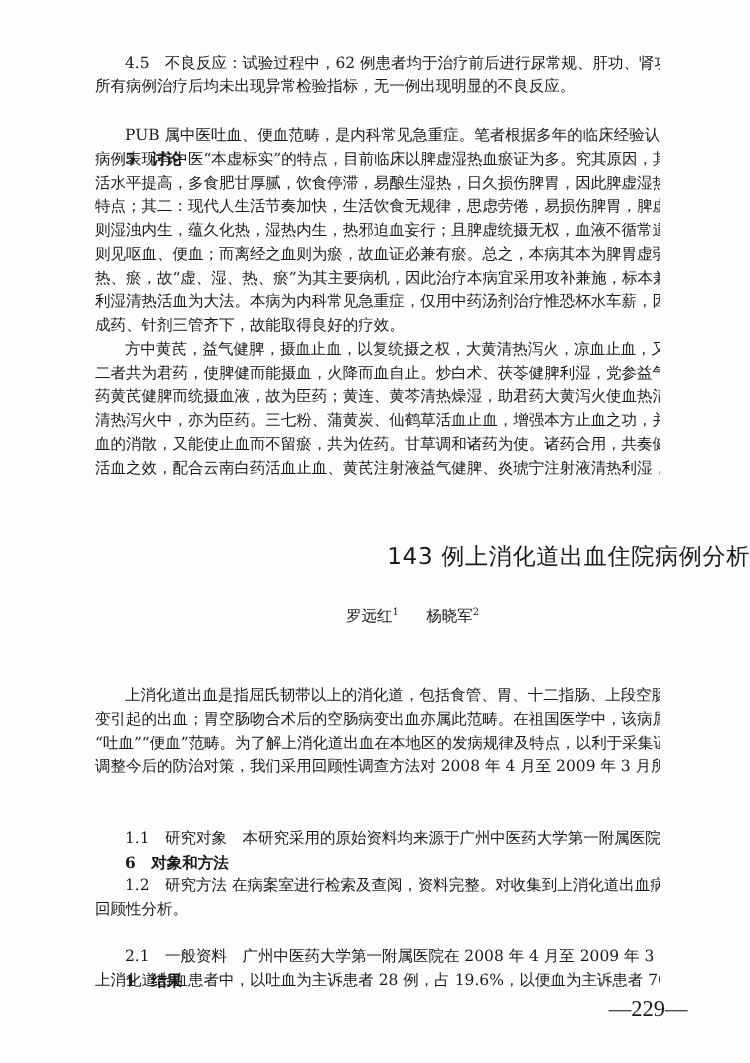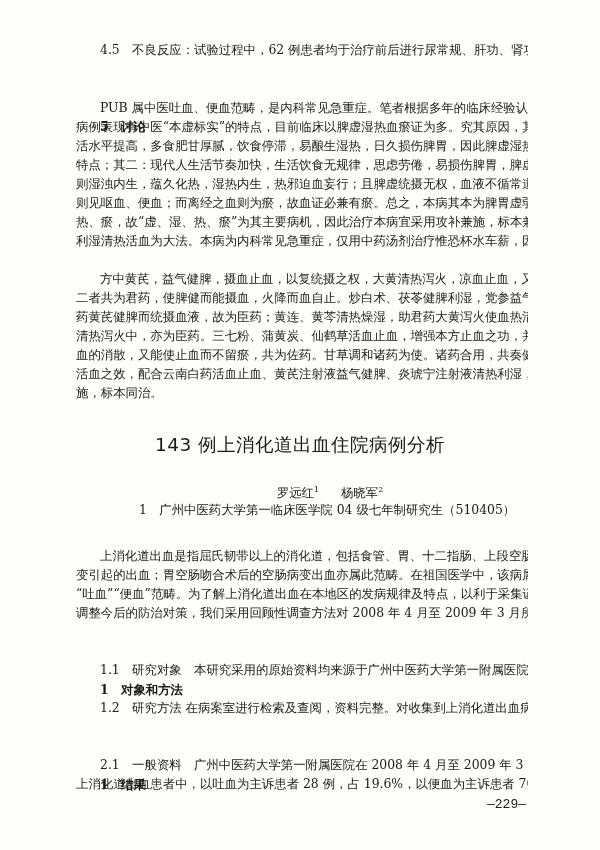--- a/index.html
+++ b/index.html
@@ -11,71 +11,72 @@
     .line {
       position: absolute; left: 76px; width: 452px; height: 19px;
       font-size: 12.4px; line-height: 19px; white-space: nowrap;
       text-align: justify; text-align-last: justify; letter-spacing: 0;
       overflow: hidden;
     }
     .line.last { text-align-last: left; }
     .line.indent { left: 100px; width: 428px; }
     .heading { position: absolute; left: 100px; font-size: 12.4px; line-height: 19px; white-space: nowrap; font-weight: bold; margin-top: 39px; }
     .title {
-      position: absolute; left: 0; width: 600px; top: 432px; text-align: center;
+      position: absolute; left: 0; width: 600px; top: 432px; text-align: right;
       font-family: "DejaVu Sans", "Liberation Sans", sans-serif; font-size: 18.5px; letter-spacing: 0.5px;
     }
     .authors { position: absolute; left: 0; width: 600px; top: 480px; text-align: center; font-size: 12.4px; line-height: 19px; padding-left: 30px; }
     .authors sup { font-size: 8px; vertical-align: 5px; }
     .affil { position: absolute; left: 139px; font-size: 12.4px; line-height: 19px; white-space: nowrap; }
-    .pagenum { position: absolute; left: 487px; top: 777px; font-size: 13px; font-family: Liberation Mono, monospace; }
+    .pagenum { position: absolute; left: 487px; top: 777px; font-size: 18px; font-family: Liberation Serif, serif; }
   </style>
 </head>
 <body>
 
 <div class="page">
 
   <div class="line indent" style="top:40px">4.5　不良反应：试验过程中，62 例患者均于治疗前后进行尿常规、肝功、肾功、心电图检查，</div>
+  <div class="line last" style="top:59px">所有病例治疗后均未出现异常检验指标，无一例出现明显的不良反应。</div>
 
   <div class="heading" style="top:78px">5　讨论</div>
 
   <div class="line indent" style="top:98px">PUB 属中医吐血、便血范畴，是内科常见急重症。笔者根据多年的临床经验认为：本病绝大数</div>
   <div class="line" style="top:117px">病例表现有中医“本虚标实”的特点，目前临床以脾虚湿热血瘀证为多。究其原因，其一：当今生</div>
   <div class="line" style="top:136px">活水平提高，多食肥甘厚腻，饮食停滞，易酿生湿热，日久损伤脾胃，因此脾虚湿热是该病的主要</div>
   <div class="line" style="top:155px">特点；其二：现代人生活节奏加快，生活饮食无规律，思虑劳倦，易损伤脾胃，脾虚不能运化水湿，</div>
   <div class="line" style="top:174px">则湿浊内生，蕴久化热，湿热内生，热邪迫血妄行；且脾虚统摄无权，血液不循常道，溢于脉外，</div>
   <div class="line" style="top:193px">则见呕血、便血；而离经之血则为瘀，故血证必兼有瘀。总之，本病其本为脾胃虚弱，其标为湿、</div>
   <div class="line" style="top:212px">热、瘀，故“虚、湿、热、瘀”为其主要病机，因此治疗本病宜采用攻补兼施，标本兼治，以健脾</div>
   <div class="line" style="top:231px">利湿清热活血为大法。本病为内科常见急重症，仅用中药汤剂治疗惟恐杯水车薪，因此用中药汤剂、</div>
+  <div class="line last" style="top:250px">成药、针剂三管齐下，故能取得良好的疗效。</div>
 
   <div class="line indent" style="top:269px">方中黄芪，益气健脾，摄血止血，以复统摄之权，大黄清热泻火，凉血止血，又能引火下泄，</div>
   <div class="line" style="top:288px">二者共为君药，使脾健而能摄血，火降而血自止。炒白术、茯苓健脾利湿，党参益气健脾，助君</div>
   <div class="line" style="top:307px">药黄芪健脾而统摄血液，故为臣药；黄连、黄芩清热燥湿，助君药大黄泻火使血热清，寓止血于</div>
   <div class="line" style="top:326px">清热泻火中，亦为臣药。三七粉、蒲黄炭、仙鹤草活血止血，增强本方止血之功，并促进离经之</div>
   <div class="line" style="top:345px">血的消散，又能使止血而不留瘀，共为佐药。甘草调和诸药为使。诸药合用，共奏健脾利湿清热</div>
   <div class="line" style="top:364px">活血之效，配合云南白药活血止血、黄芪注射液益气健脾、炎琥宁注射液清热利湿，加强攻补兼</div>
-  <div class="line last" style="top:383px">施，标本同治。</div>
 
   <div class="title">143 例上消化道出血住院病例分析</div>
 
   <div class="authors">
     <span>罗远红</span><sup>1</sup>
     <span style="display:inline-block;width:14px"></span>
     <span>杨晓军</span><sup>2</sup>
   </div>
 
-  <div class="affil" style="top:500px">1　广州中医药大学第一临床医学院 04 级七年制研究生（510405）</div>
 
   <div class="line indent" style="top:546px">上消化道出血是指屈氏韧带以上的消化道，包括食管、胃、十二指肠、上段空肠以及胰、胆病</div>
   <div class="line" style="top:565px">变引起的出血；胃空肠吻合术后的空肠病变出血亦属此范畴。在祖国医学中，该病属于“血证”之</div>
   <div class="line" style="top:584px">“吐血”“便血”范畴。为了解上消化道出血在本地区的发病规律及特点，以利于采集证据来完善和</div>
   <div class="line" style="top:603px">调整今后的防治对策，我们采用回顾性调查方法对 2008 年 4 月至 2009 年 3 月所有住院治疗的 143</div>
 
-  <div class="heading" style="top:641px">1　对象和方法</div>
+  <div class="heading" style="top:641px">6　对象和方法</div>
   <div class="line indent" style="top:660px">1.1　研究对象　本研究采用的原始资料均来源于广州中医药大学第一附属医院 2008 年 4 月至</div>
   <div class="line indent" style="top:698px">1.2　研究方法 在病案室进行检索及查阅，资料完整。对收集到上消化道出血病历 143 份进行</div>
+  <div class="line last" style="top:717px">回顾性分析。</div>
 
   <div class="heading" style="top:736px">1　结果</div>
   <div class="line indent" style="top:755px">2.1　一般资料　广州中医药大学第一附属医院在 2008 年 4 月至 2009 年 3 月病房收治的 143 例</div>
   <div class="line" style="top:774px">上消化道出血患者中，以吐血为主诉患者 28 例，占 19.6%，以便血为主诉患者 70 例，占 49.0%，两</div>
 
   <div class="pagenum" style="top:797px">—229—</div>
 </div>
 
 </body></html>

